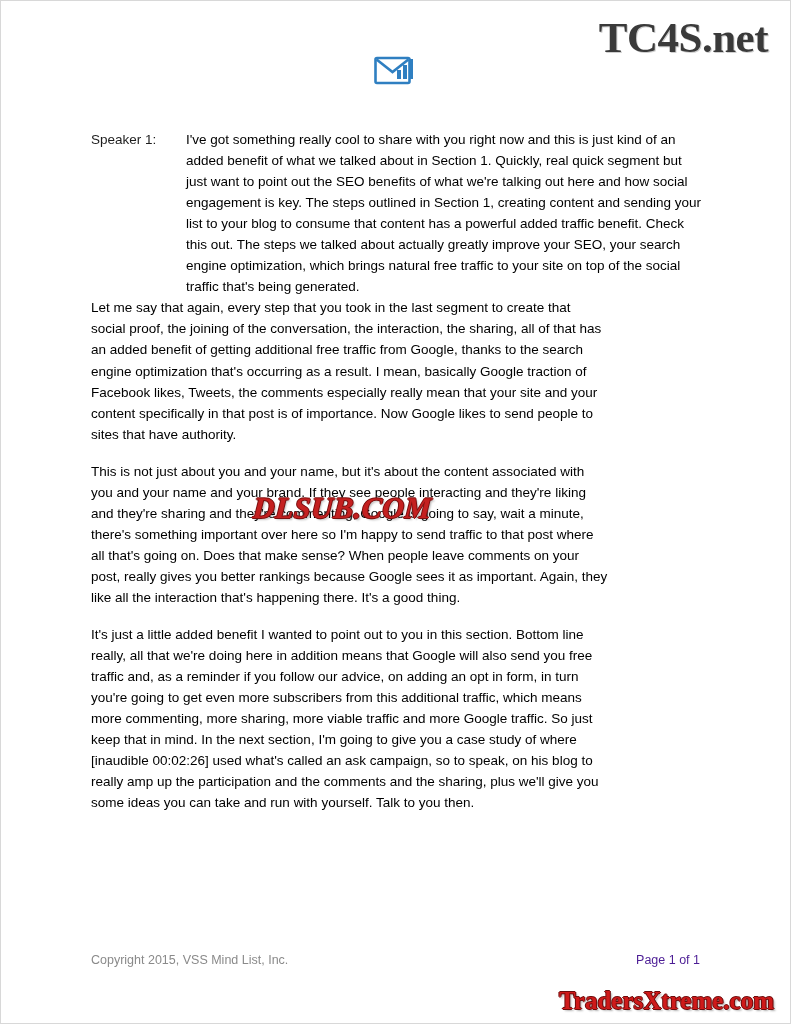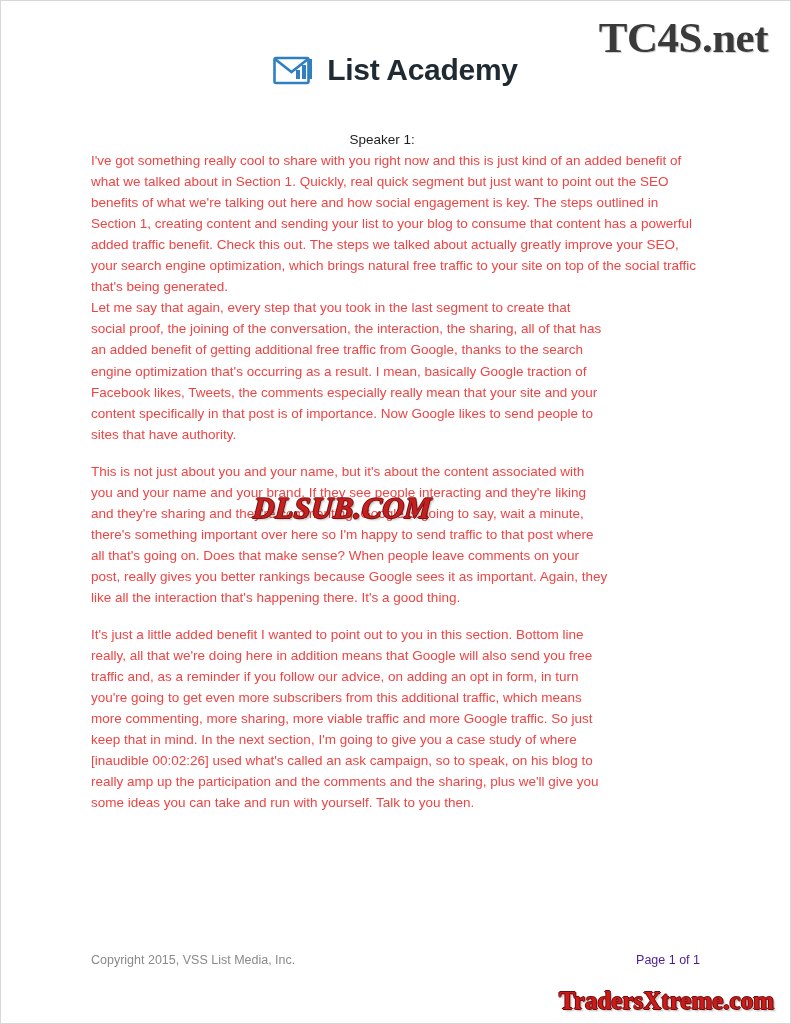--- a/index.html
+++ b/index.html
@@ -62,36 +62,35 @@
 
   
   .transcript {
     position: absolute;
     top: 128px;
     left: 90px;
     width: 612px;
   }
   .row {
     display: flex;
-    align-items: center;
-    flex-direction: column;
+    align-items: flex-start;
   }
   .speaker {
     width: 95px;
     flex: none;
     font-size: 13.5px;
     color: #1d1d1d;
     line-height: 1.56;
   }
   .para-col {
     flex: 1 1 auto;
   }
   .para {
     font-size: 13.5px;
-    color: #ef4444;
+    color: #000000;
     line-height: 1.56;
     margin: 0 0 16px 0;
     text-align: left;
   }
   .para:last-child { margin-bottom: 0; }
   .indent-block {
     width: 517px;
   }
 
   
@@ -156,36 +155,35 @@
   <div class="logo-wrap">
     <span class="logo-mark">
       <svg width="44" height="34" viewBox="0 0 44 34" xmlns="http://www.w3.org/2000/svg">
         <rect x="1.5" y="5" width="34" height="25" rx="1.5" fill="#ffffff" stroke="#2f7fc1" stroke-width="2.6"></rect>
         <path d="M2.6 6.4 L18.5 19 L34.4 6.4" fill="none" stroke="#2f7fc1" stroke-width="2.6"></path>
         <rect x="23" y="17" width="4" height="9" fill="#2f7fc1"></rect>
         <rect x="29" y="12" width="4" height="14" fill="#2f7fc1"></rect>
         <rect x="35" y="6" width="4" height="20" fill="#2f7fc1"></rect>
       </svg>
     </span>
-    <span class="logo-text">List Academy</span>
   </div>
 
   <div class="transcript">
     <div class="row">
       <div class="speaker">Speaker 1:</div>
       <div class="para-col">
         <p class="para">I've got something really cool to share with you right now and this is just kind of an added benefit of what we talked about in Section 1. Quickly, real quick segment but just want to point out the SEO benefits of what we're talking out here and how social engagement is key. The steps outlined in Section 1, creating content and sending your list to your blog to consume that content has a powerful added traffic benefit. Check this out. The steps we talked about actually greatly improve your SEO, your search engine optimization, which brings natural free traffic to your site on top of the social traffic that's being generated.</p>
       </div>
     </div>
     <div class="indent-block">
       <p class="para">Let me say that again, every step that you took in the last segment to create that social proof, the joining of the conversation, the interaction, the sharing, all of that has an added benefit of getting additional free traffic from Google, thanks to the search engine optimization that's occurring as a result. I mean, basically Google traction of Facebook likes, Tweets, the comments especially really mean that your site and your content specifically in that post is of importance. Now Google likes to send people to sites that have authority.</p>
       <p class="para">This is not just about you and your name, but it's about the content associated with you and your name and your brand. If they see people interacting and they're liking and they're sharing and they're commenting, Google is going to say, wait a minute, there's something important over here so I'm happy to send traffic to that post where all that's going on. Does that make sense? When people leave comments on your post, really gives you better rankings because Google sees it as important. Again, they like all the interaction that's happening there. It's a good thing.</p>
       <p class="para">It's just a little added benefit I wanted to point out to you in this section. Bottom line really, all that we're doing here in addition means that Google will also send you free traffic and, as a reminder if you follow our advice, on adding an opt in form, in turn you're going to get even more subscribers from this additional traffic, which means more commenting, more sharing, more viable traffic and more Google traffic. So just keep that in mind. In the next section, I'm going to give you a case study of where [inaudible 00:02:26] used what's called an ask campaign, so to speak, on his blog to really amp up the participation and the comments and the sharing, plus we'll give you some ideas you can take and run with yourself. Talk to you then.</p>
     </div>
   </div>
 
   <div class="dlsub">DLSUB.COM</div>
 
-  <div class="footer-left">Copyright 2015, VSS List Media, Inc.</div>
+  <div class="footer-left">Copyright 2015, VSS Mind List, Inc.</div>
   <div class="footer-right">Page 1 of 1</div>
   <div class="traders">TradersXtreme.com</div>
 
 </div>
 
 </body></html>

